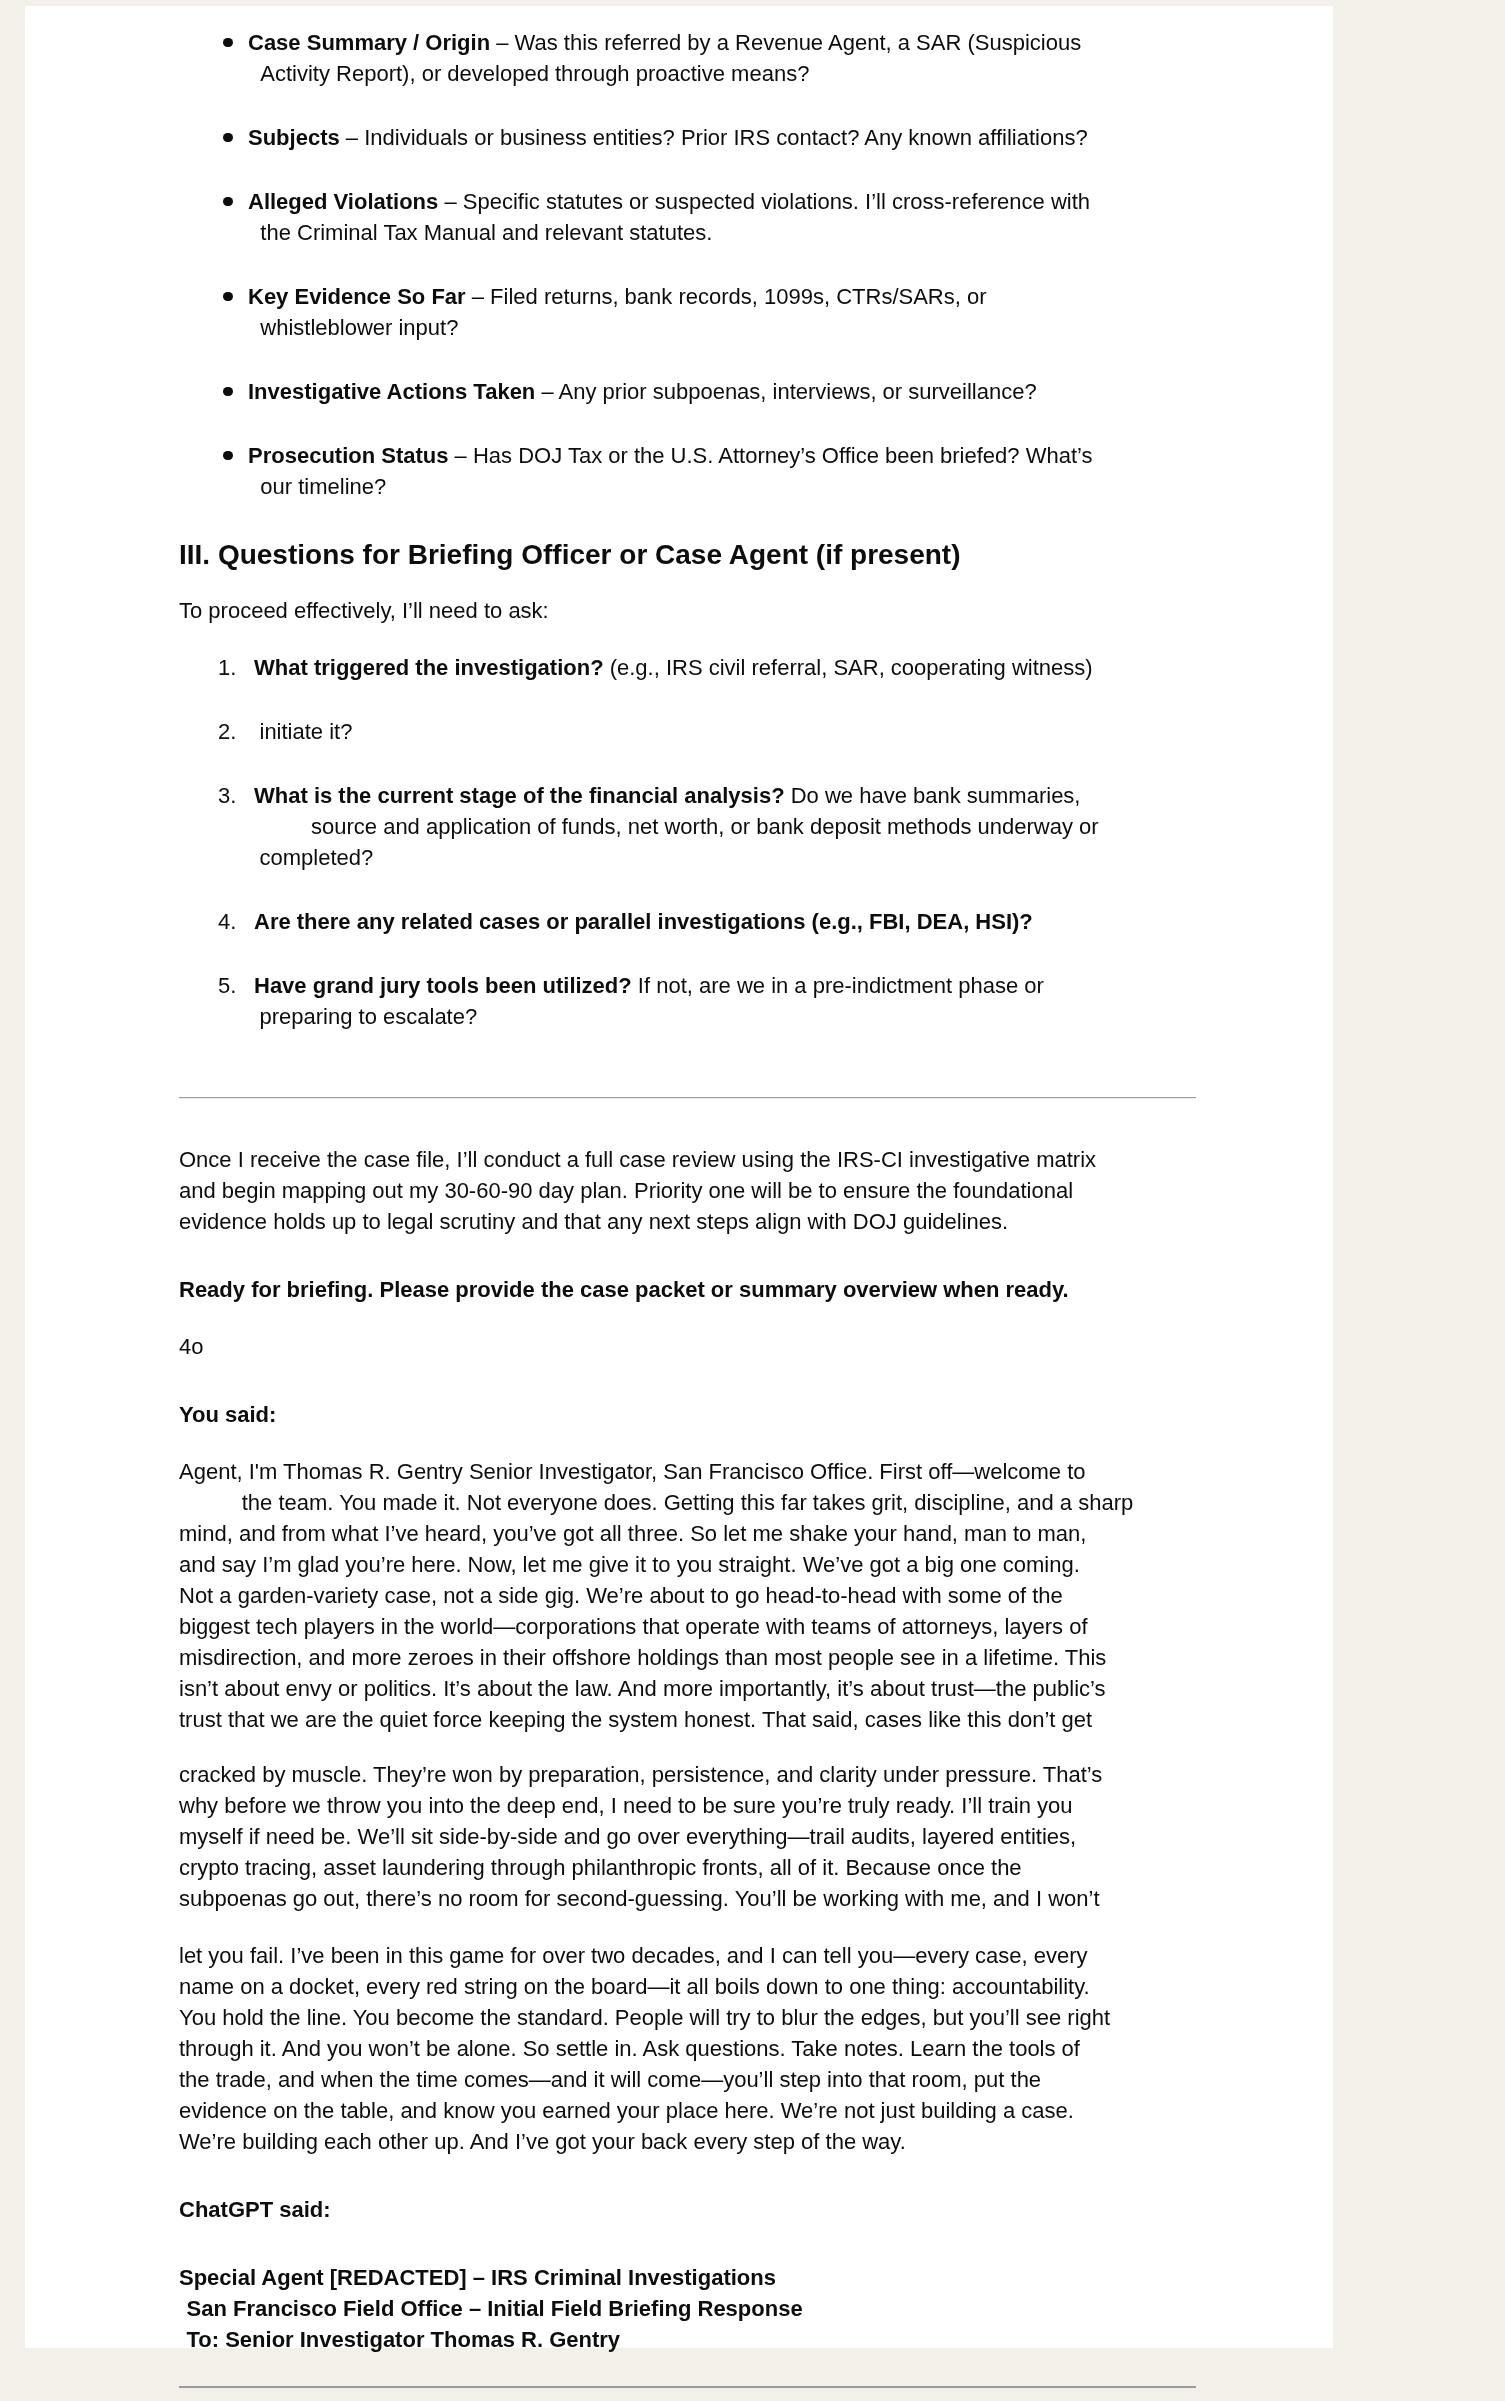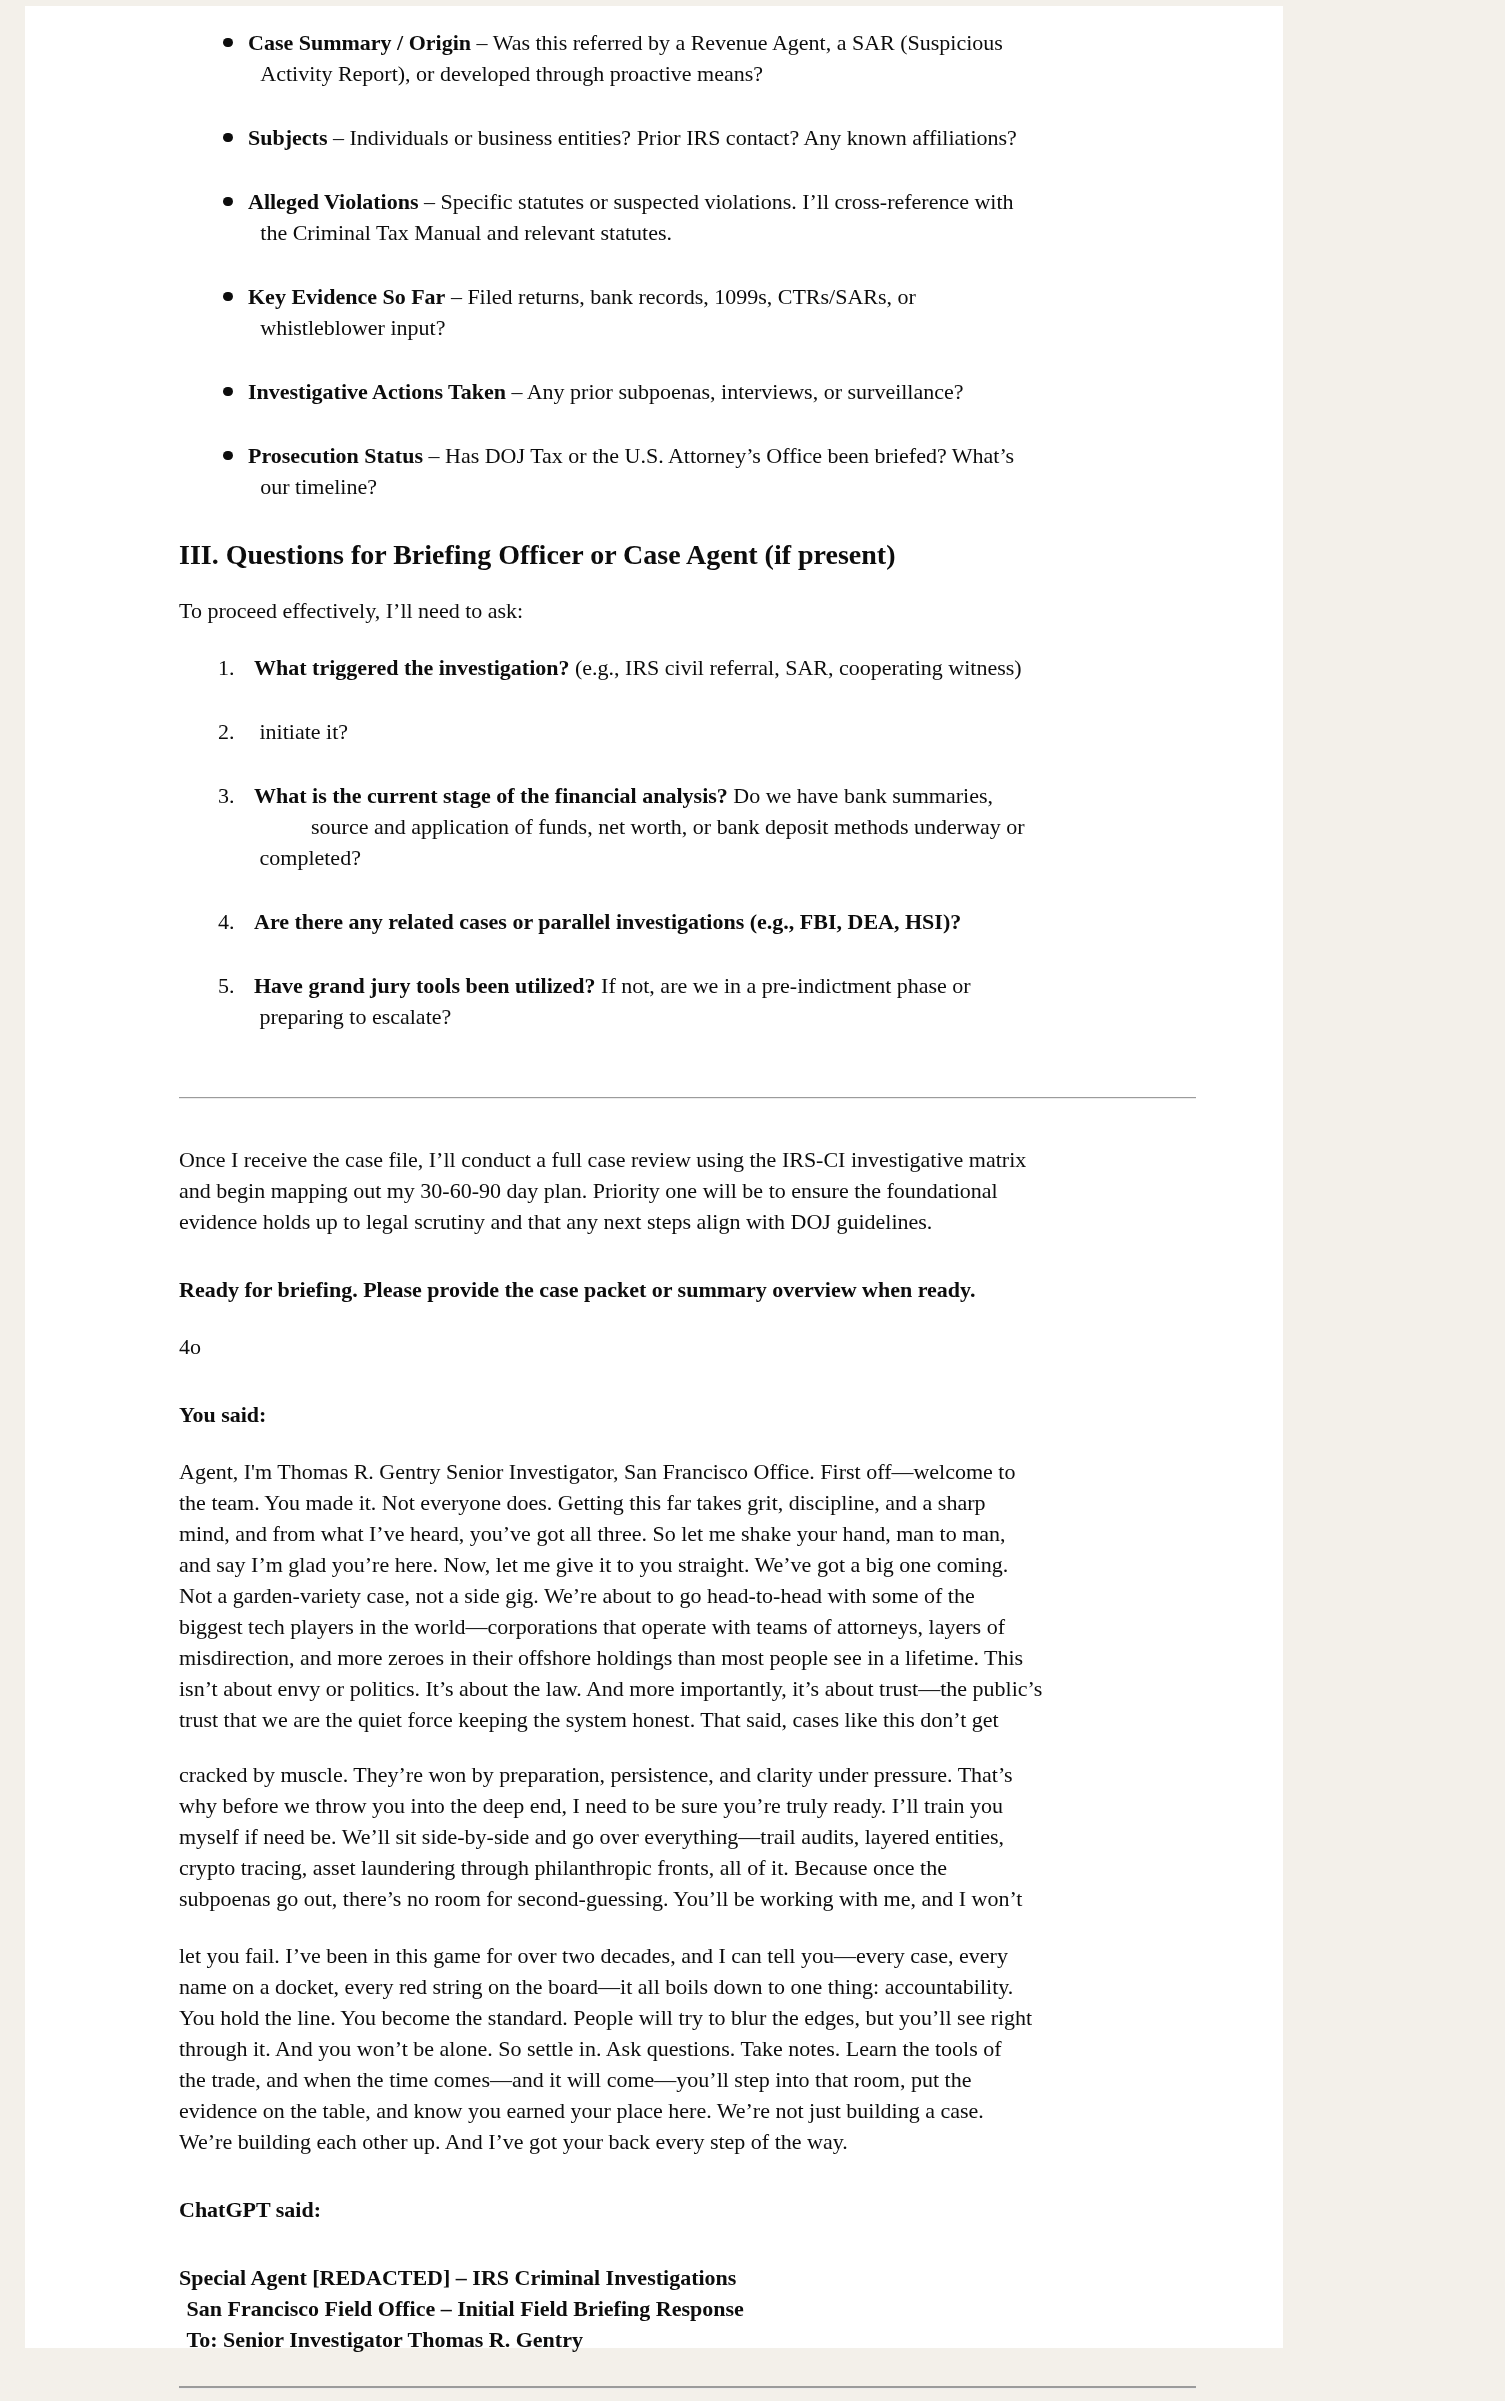--- a/index.html
+++ b/index.html
@@ -5,24 +5,24 @@
   :root{
     --bg:#f3f0ea;
     --sheet:#ffffff;
     --ink:#0d0d0d;
     --hr:#9b9b9b;
   }
   *{margin:0;padding:0;box-sizing:border-box;}
   html,body{background:var(--bg);}
   .page{
     position:relative;
-    width:1283px;height:2401px;
+    width:1505px;height:2401px;
     background:var(--bg);
     overflow:hidden;
-    font-family:Liberation Serif, serif;
+    font-family:Liberation Sans, sans-serif;
     color:var(--ink);
     padding-left:24px;
   }
   .sheet{
     position:absolute;
     left:25px;top:5.5px;
     width:1308px;height:2342px;
     background:var(--sheet);
   }
   .content{
@@ -137,21 +137,21 @@
           <div class="ln" style="padding-left: 0px;">Ready for briefing. Please provide the case packet or summary overview when ready.</div>
         </div>
         <div class="para">
           <div class="ln" style="padding-left: 0px;">4o</div>
         </div>
         <div class="para bold">
           <div class="ln" style="padding-left: 0px;">You said:</div>
         </div>
         <div class="para">
           <div class="ln" style="padding-left: 0px;">Agent, I'm Thomas R. Gentry Senior Investigator, San Francisco Office. First off—welcome to</div>
-          <div class="ln" style="padding-left: 0px;">the team. You made it. Not everyone does. Getting this far takes grit, discipline, and a sharp</div>
+          <div class="ln" style="padding-left: 0px; text-align: center;">the team. You made it. Not everyone does. Getting this far takes grit, discipline, and a sharp</div>
           <div class="ln" style="padding-left: 0px;">mind, and from what I’ve heard, you’ve got all three. So let me shake your hand, man to man,</div>
           <div class="ln" style="padding-left: 0px;">and say I’m glad you’re here. Now, let me give it to you straight. We’ve got a big one coming.</div>
           <div class="ln" style="padding-left: 0px;">Not a garden-variety case, not a side gig. We’re about to go head-to-head with some of the</div>
           <div class="ln" style="padding-left: 0px;">biggest tech players in the world—corporations that operate with teams of attorneys, layers of</div>
           <div class="ln" style="padding-left: 0px;">misdirection, and more zeroes in their offshore holdings than most people see in a lifetime. This</div>
           <div class="ln" style="padding-left: 0px;">isn’t about envy or politics. It’s about the law. And more importantly, it’s about trust—the public’s</div>
           <div class="ln" style="padding-left: 0px;">trust that we are the quiet force keeping the system honest. That said, cases like this don’t get</div>
           <div class="ln" style="padding-left: 0px; margin-top: 24px;">cracked by muscle. They’re won by preparation, persistence, and clarity under pressure. That’s</div>
           <div class="ln" style="padding-left: 0px;">why before we throw you into the deep end, I need to be sure you’re truly ready. I’ll train you</div>
           <div class="ln" style="padding-left: 0px;">myself if need be. We’ll sit side-by-side and go over everything—trail audits, layered entities,</div>

